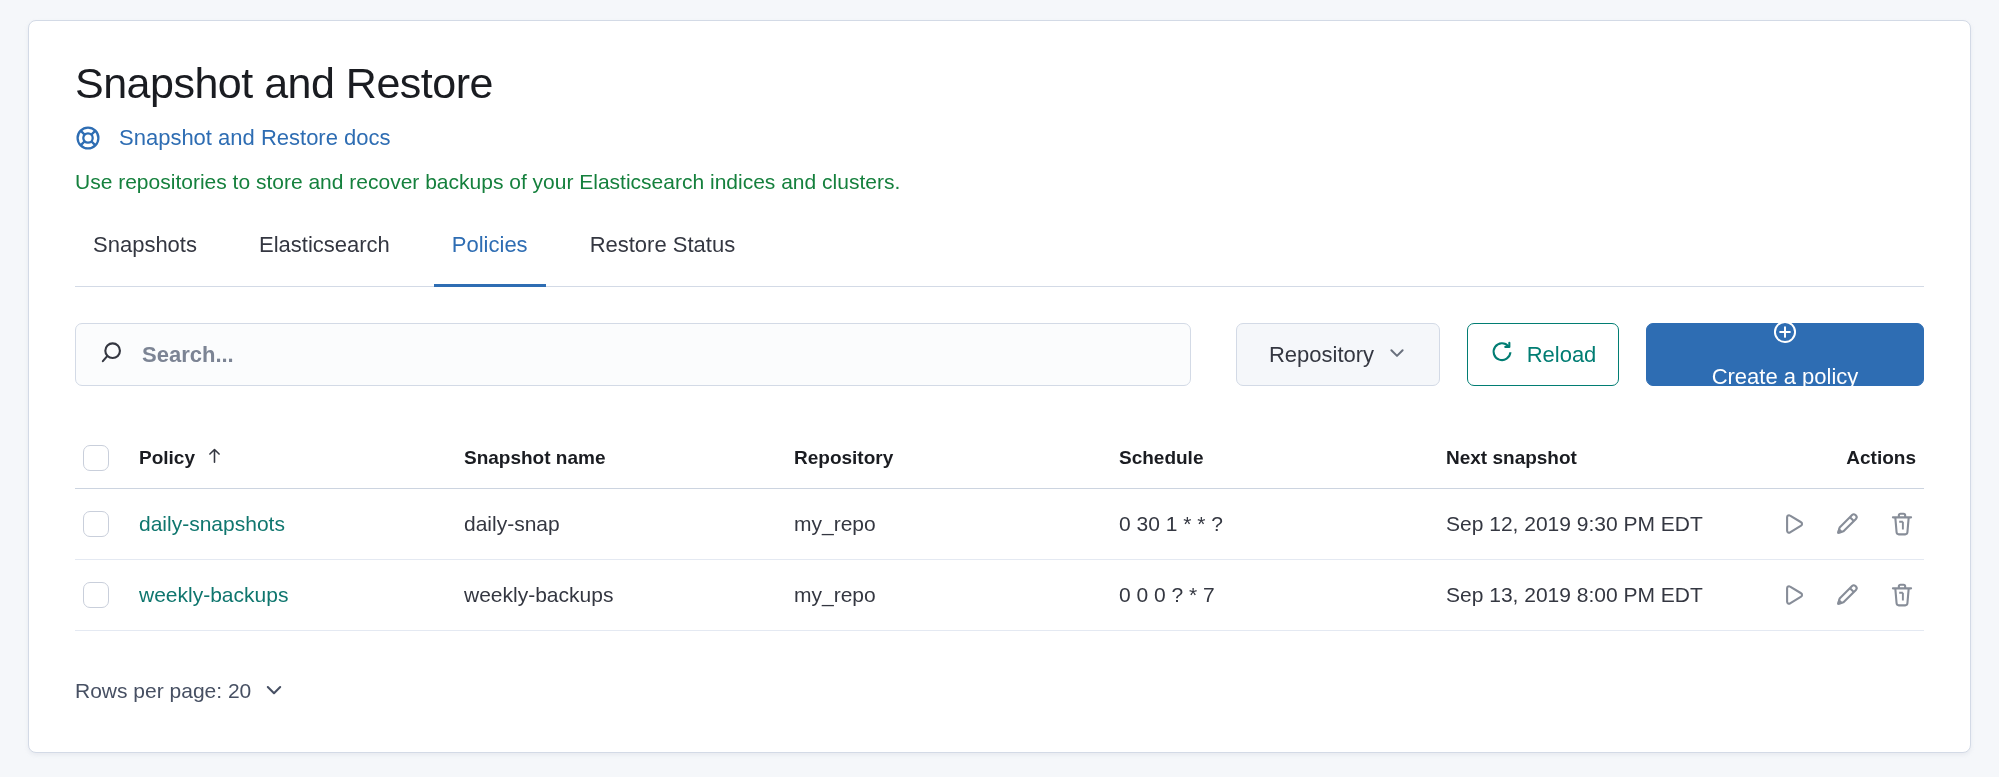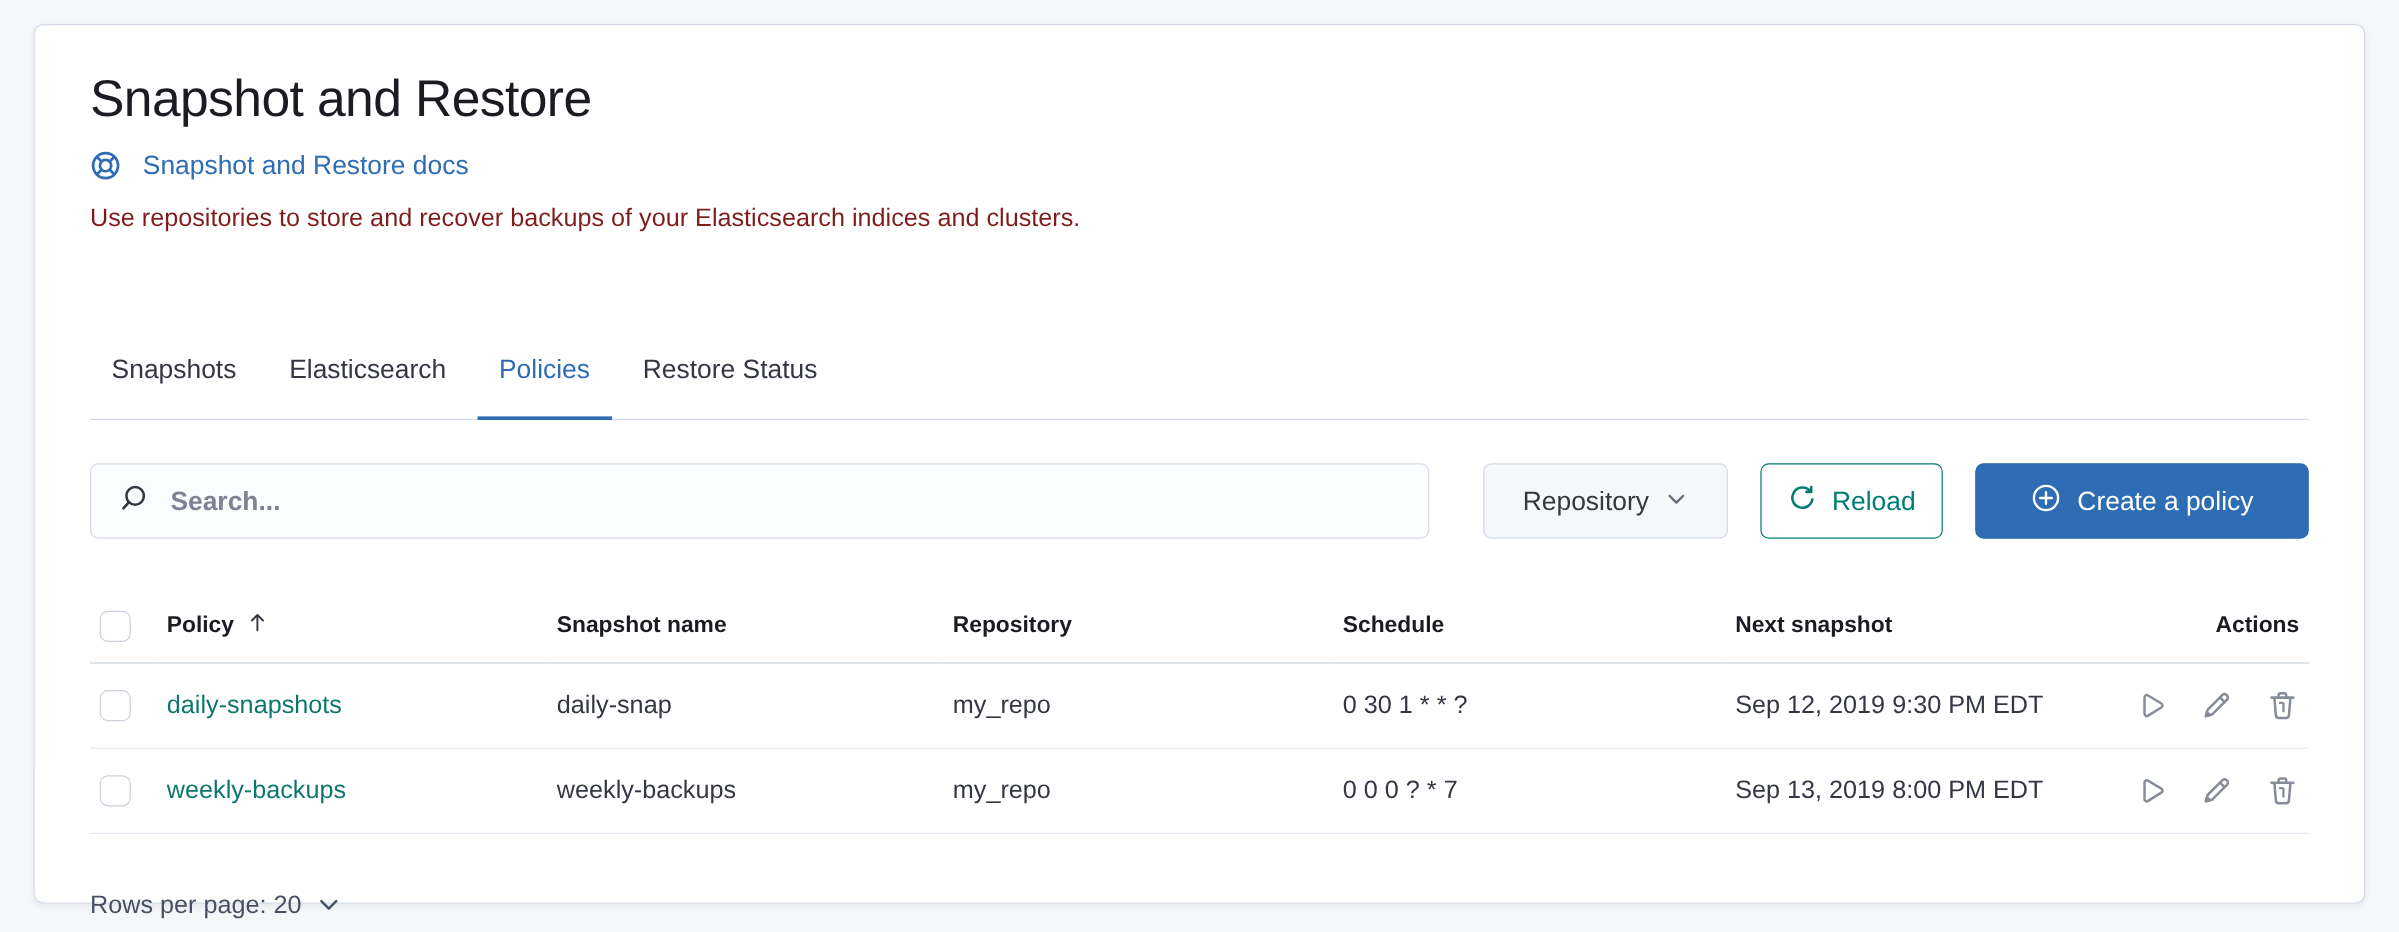--- a/index.html
+++ b/index.html
@@ -31,27 +31,27 @@
   .docs-link {
     display: flex; align-items: center; gap: 18px;
     color: #2e6db3; font-size: 22px; text-decoration: none;
     margin-top: 16px; cursor: pointer;
   }
   .docs-link svg { display: block; }
   .subtitle {
     margin-top: 18px;
     font-size: 21px;
     line-height: 26px;
-    color: #7f1d1d;
+    color: #15803d;
   }
   
   .tabs {
-    margin-top: 100px;
+    margin-top: 37px;
     display: flex;
-    gap: 8px;
+    gap: 26px;
     border-bottom: 1px solid #d3dae6;
   }
   .tab {
     padding: 0 18px 26px 18px;
     margin-bottom: -1px;
     font-size: 22px;
     line-height: 26px;
     color: #343741;
     border-bottom: 3px solid transparent;
     cursor: pointer;
@@ -101,20 +101,21 @@
     width: 152px; margin-left: 27px;
     background: #ffffff;
     border: 1px solid #017d73;
     color: #017d73;
   }
   .create-btn {
     width: 278px; margin-left: 27px;
     background: #2e6db3;
     border: 1px solid #2e6db3;
     color: #ffffff;
+    flex-direction: column;
   }
   
   table { width: 100%; border-collapse: collapse; margin-top: 45px; table-layout: fixed; }
   th, td { text-align: left; vertical-align: middle; }
   thead th {
     font-size: 19px; font-weight: 700; color: #1a1c21;
     padding: 14px 8px 17px 8px;
     border-bottom: 1px solid #ccd4e0;
   }
   thead th.sortable { cursor: pointer; }

